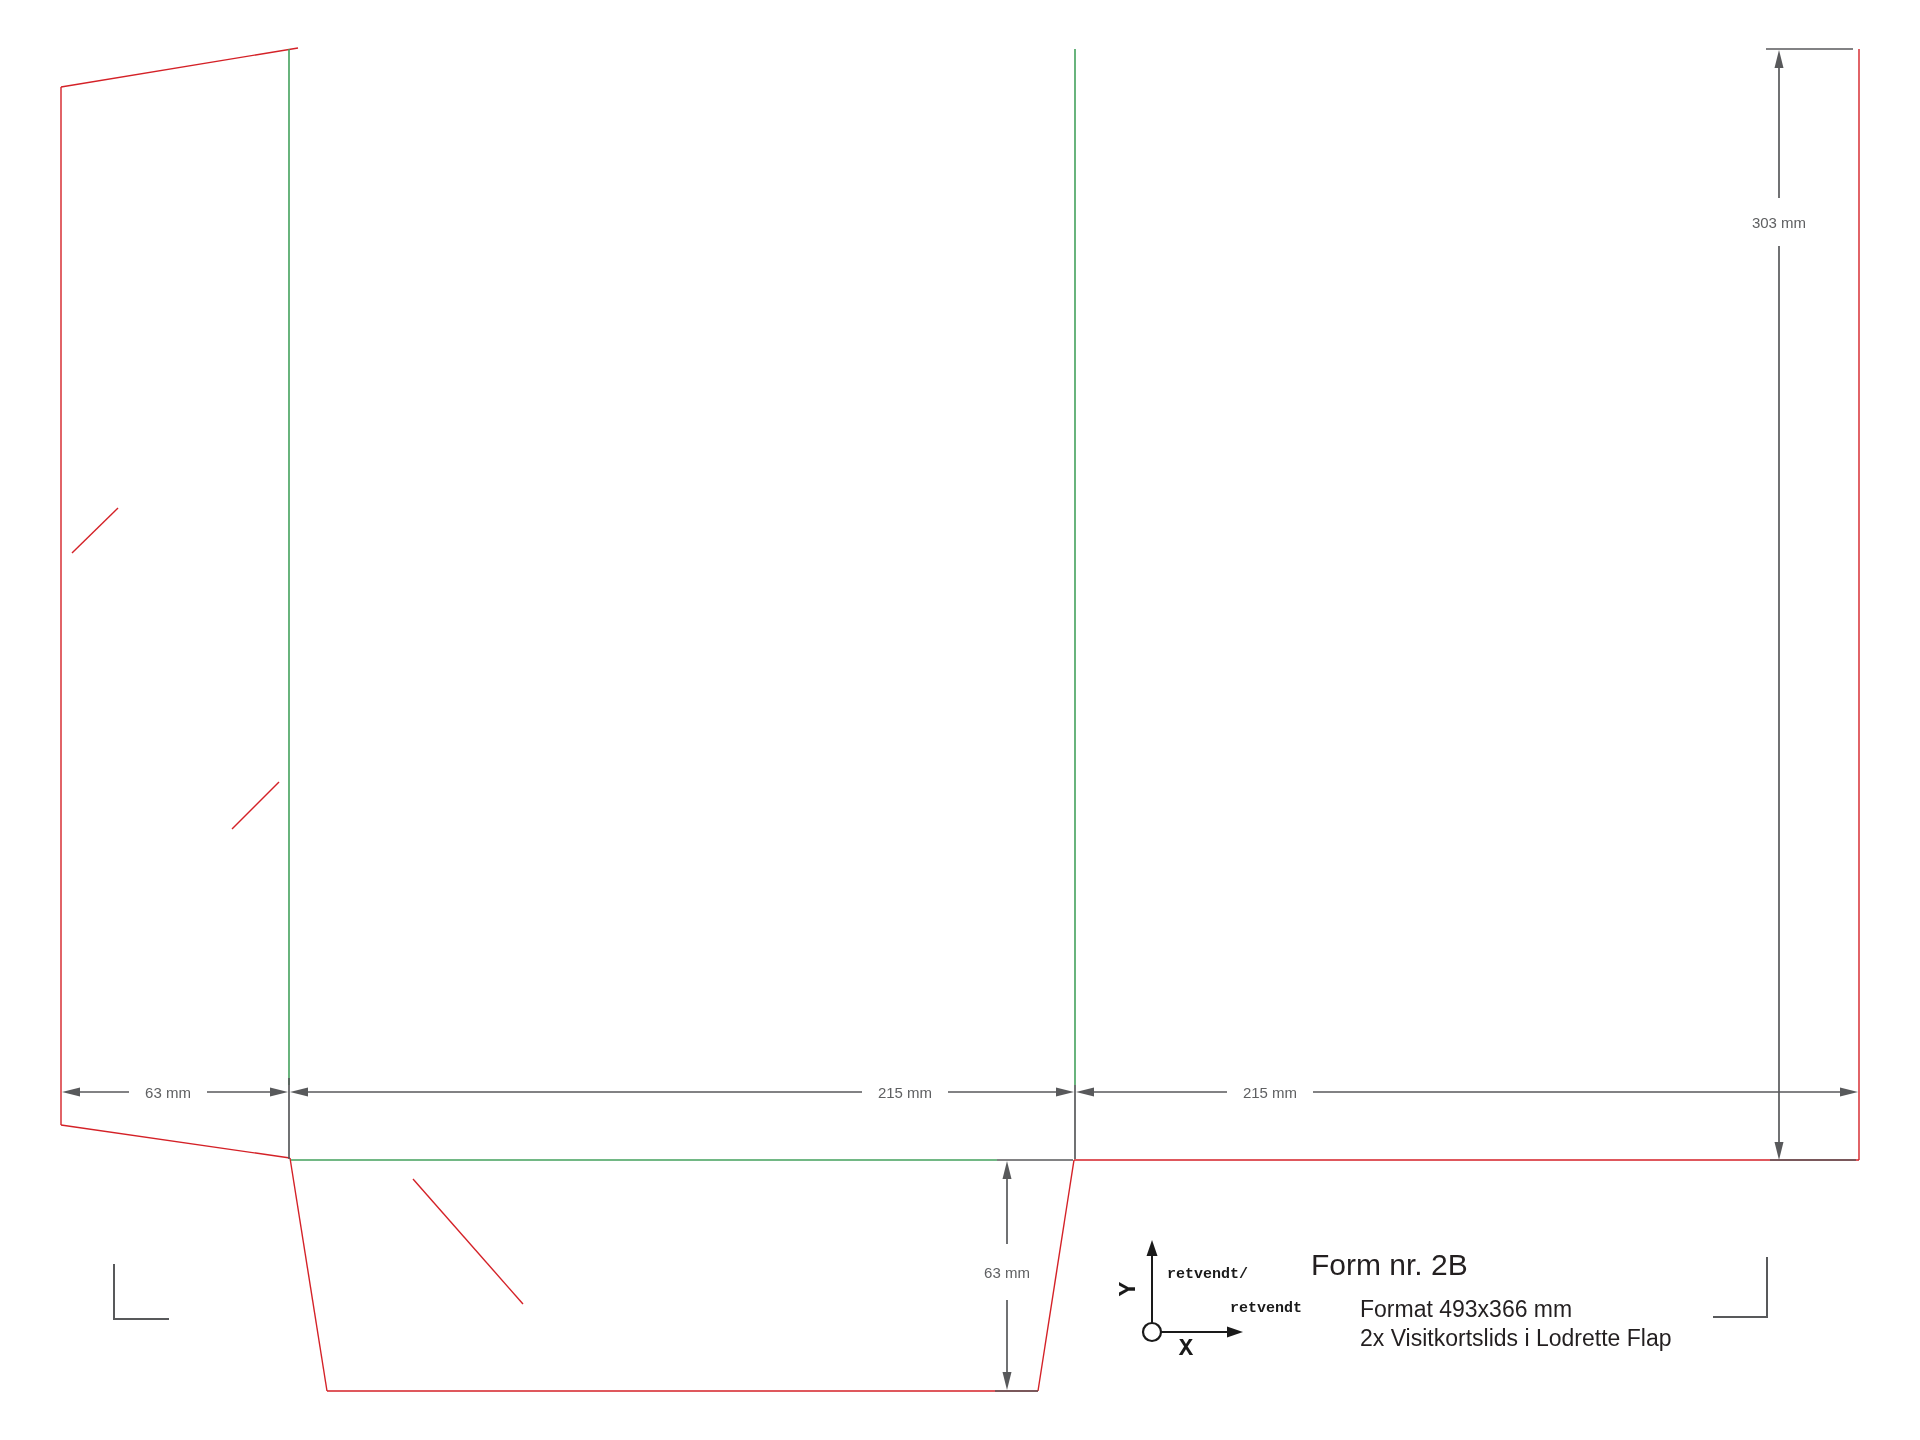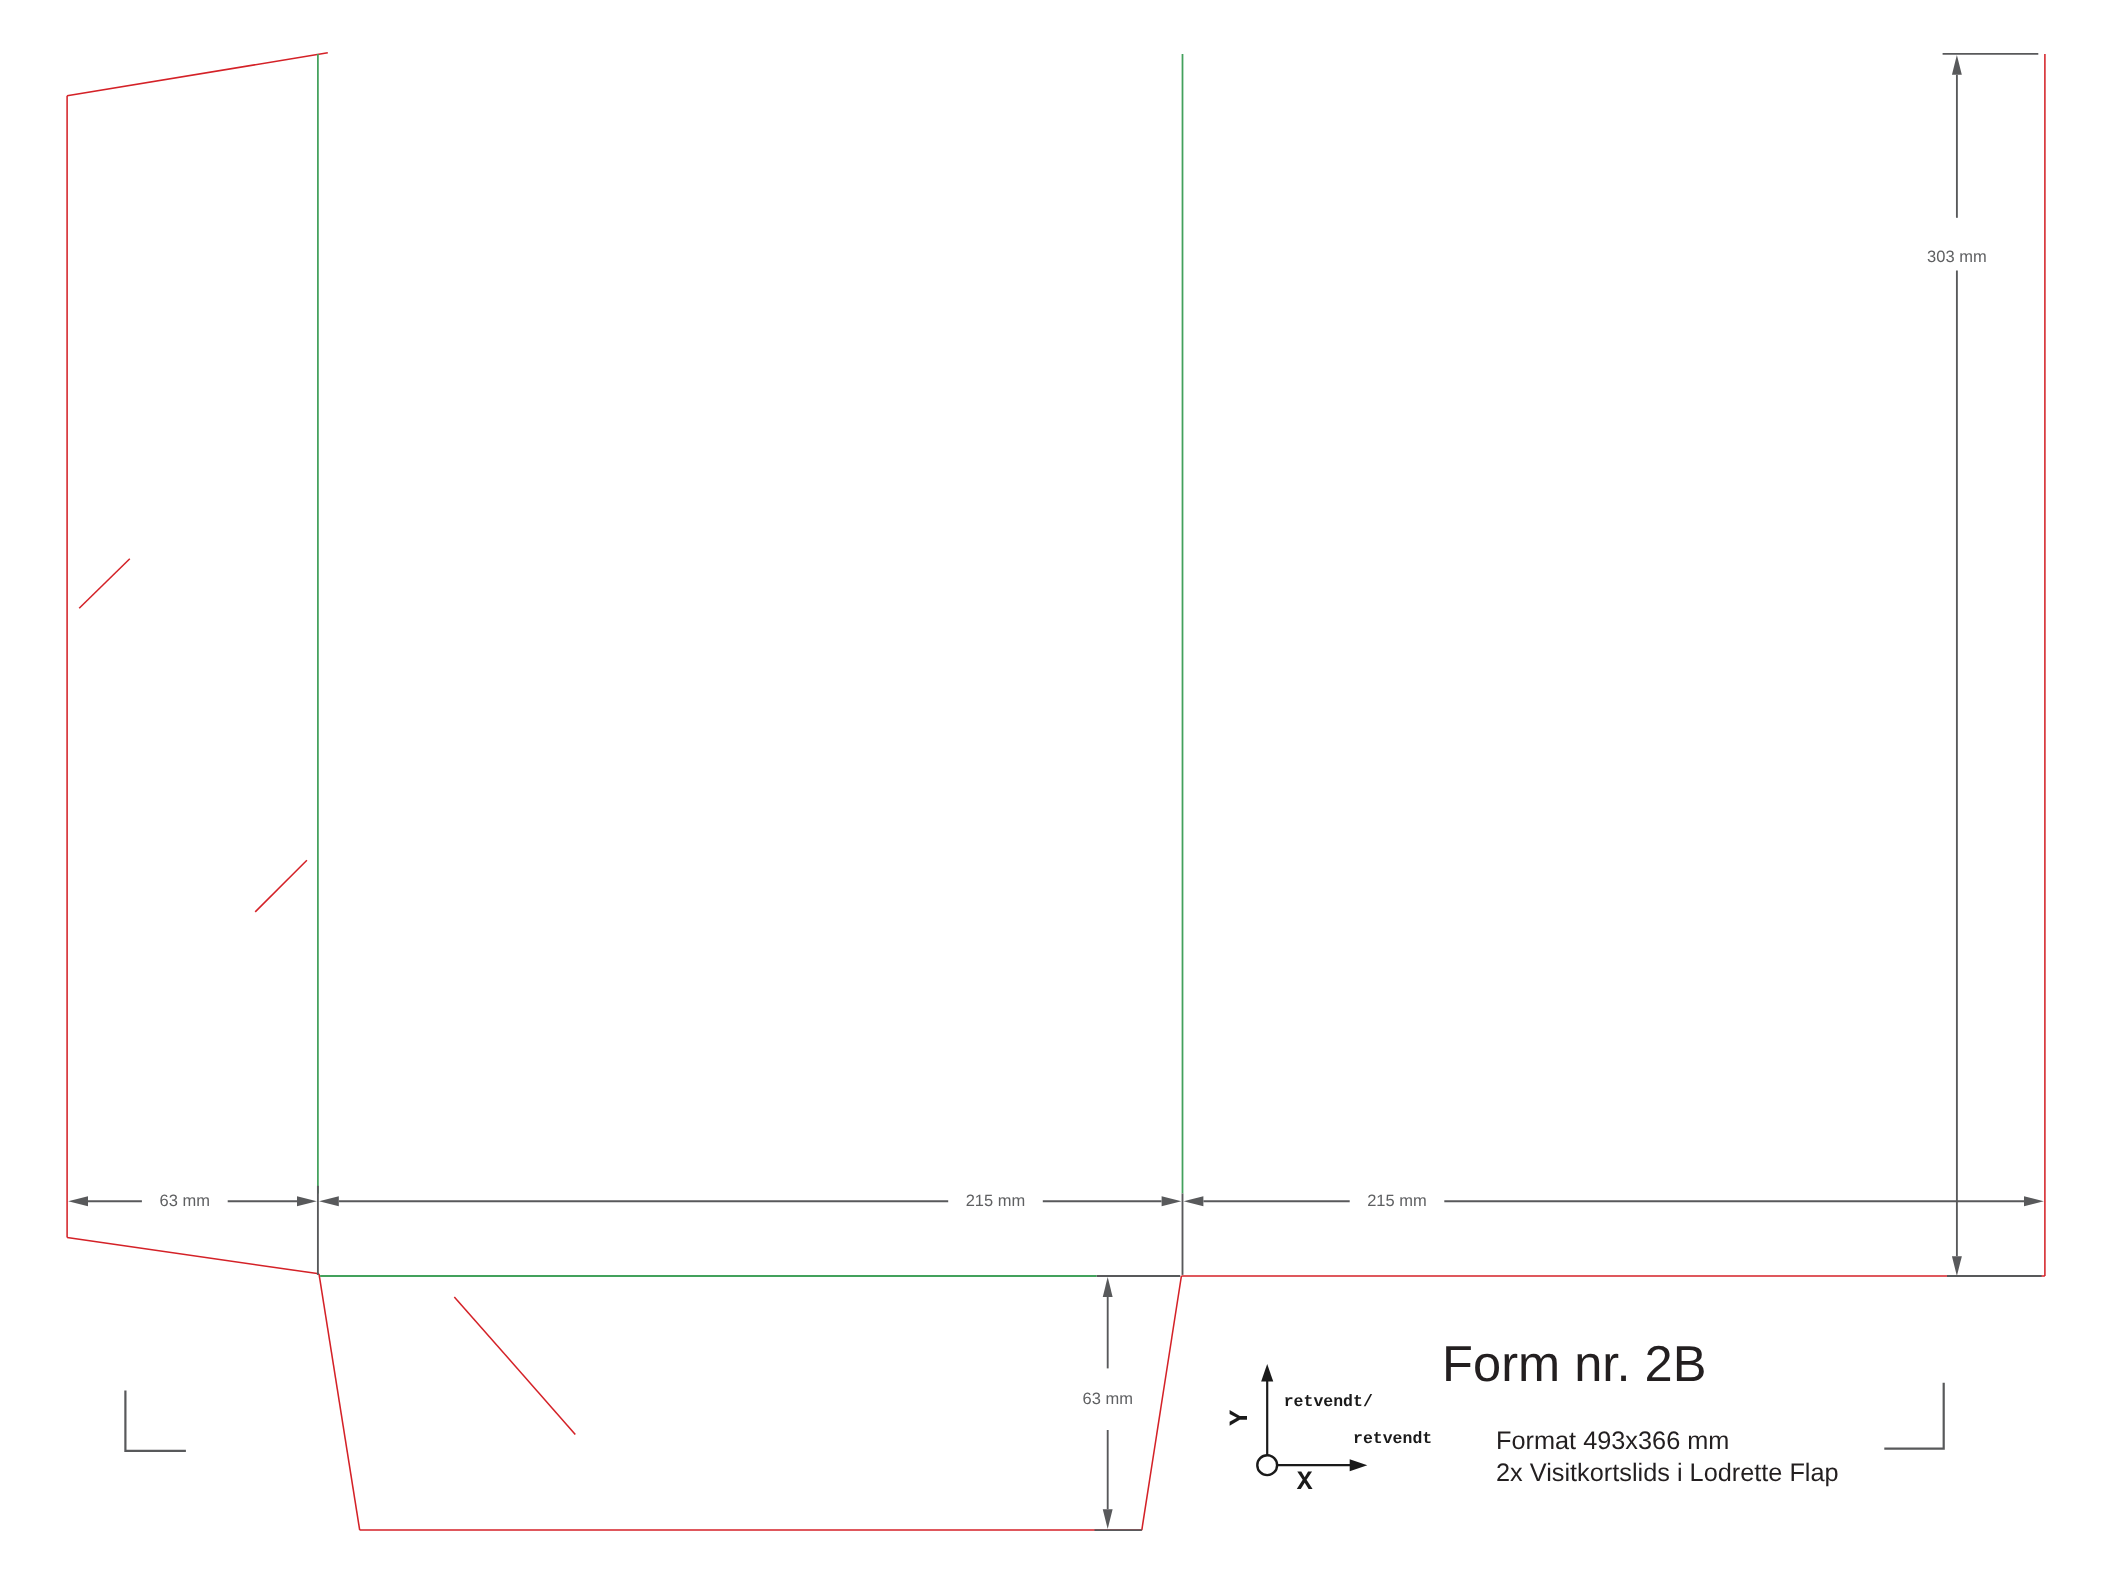--- a/index.html
+++ b/index.html
@@ -1,21 +1,21 @@
 <!DOCTYPE html>
 <html><head>
 <meta charset="utf-8">
 <style>
   html,body{margin:0;padding:0;background:#ffffff;}
   .canvas{position:relative;width:1920px;height:1440px;background:#ffffff;overflow:hidden;
           font-family:"Liberation Sans",sans-serif;}
   .canvas svg{position:absolute;left:0;top:0;}
   .lbl{position:absolute;transform:translate(-50%,-50%);white-space:nowrap;
        font-size:15px;color:#5f6062;background:#ffffff;padding:0 4px;}
-  .title-main{position:absolute;left:1311px;top:1216px;font-size:46px;line-height:1;
+  .title-main{position:absolute;left:1311px;top:1250px;font-size:30px;line-height:1;
        color:#231f20;white-space:nowrap;}
   .title-sub{position:absolute;left:1360px;font-size:23px;line-height:1;color:#231f20;white-space:nowrap;}
   .axis-note{position:absolute;left:1167px;top:1266px;font-family:"Liberation Mono",monospace;
        font-weight:bold;font-size:15px;line-height:17px;color:#1a1a1a;white-space:pre;}
   .axis-letter{position:absolute;font-family:"Liberation Mono",monospace;font-weight:bold;
        font-size:24px;color:#1a1a1a;transform:translate(-50%,-50%);}
   .axis-letter.rot{transform:translate(-50%,-50%) rotate(-90deg);}
 </style>
 </head>
 <body>
@@ -91,21 +91,21 @@
       <path d="M1152,1254 L1152,1323" stroke="#1a1a1a" stroke-width="2" fill="none"></path>
       <path d="M1161,1332 L1230,1332" stroke="#1a1a1a" stroke-width="2" fill="none"></path>
       <polygon points="1152,1240 1146.5,1256 1157.5,1256" fill="#1a1a1a"></polygon>
       <polygon points="1243,1332 1227,1326.5 1227,1337.5" fill="#1a1a1a"></polygon>
     </g>
   </svg>
 
   <div class="lbl" style="left:168px;top:1092px;">63 mm</div>
   <div class="lbl" style="left:905px;top:1092px;">215 mm</div>
   <div class="lbl" style="left:1270px;top:1092px;">215 mm</div>
-  <div class="lbl" style="left:1779px;top:234px;text-align:center;">303 mm</div>
+  <div class="lbl" style="left:1779px;top:222px;text-align:center;">303 mm</div>
   <div class="lbl" style="left:1007px;top:1272px;">63 mm</div>
 
   <div class="axis-letter rot" style="left:1128px;top:1289px;">Y</div>
   <div class="axis-letter" style="left:1186px;top:1348px;">X</div>
   <div class="axis-note"><span>retvendt/</span><br>
        <span>retvendt</span></div>
 
   <div class="title-main">Form nr. 2B</div>
   <div class="title-sub" style="top:1298px;">Format 493x366 mm</div>
   <div class="title-sub" style="top:1327px;">2x Visitkortslids i Lodrette Flap</div>

